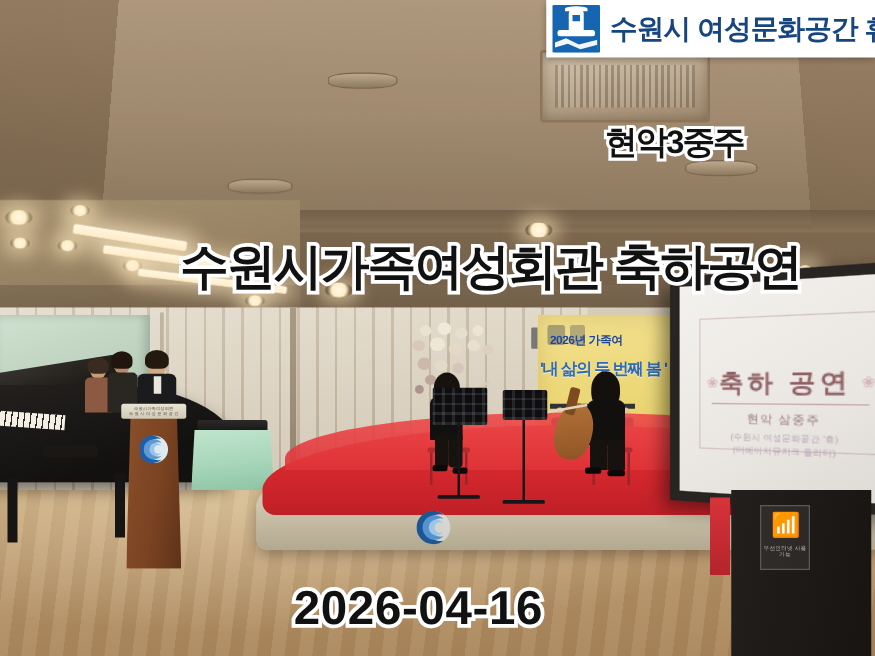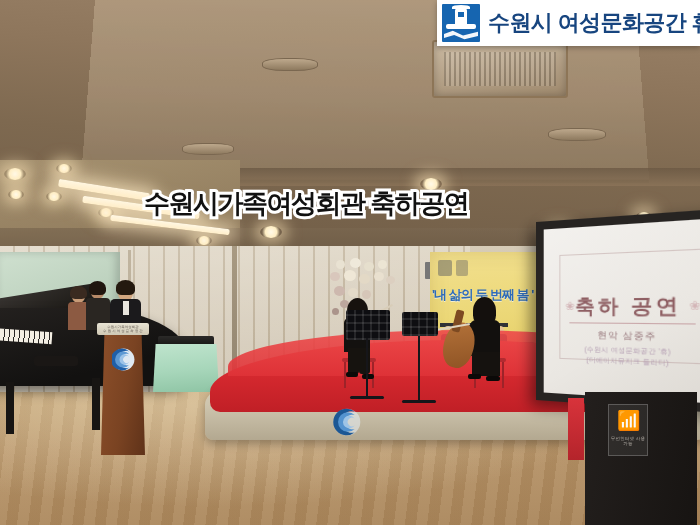--- a/index.html
+++ b/index.html
@@ -221,21 +221,21 @@
         white-space:nowrap; }
 
   
   .ovl{ position:absolute; font-weight:bold; color:#111; white-space:nowrap;
         -webkit-text-stroke:6px #ffffff; paint-order:stroke fill; }
 
   .title-main{ left:88px; top:63px; font-size:55px; letter-spacing:-3px;
         -webkit-text-stroke:7px #fff; }
   .title-sub { left:484px; top:96px; font-size:26px; letter-spacing:-1.5px;
         -webkit-text-stroke:5px #fff; }
-  .title-2   { left:144px; top:186px; font-size:26px; letter-spacing:-1.5px;
+  .title-2   { left:144px; top:186px; font-size:39px; letter-spacing:-1.5px;
         -webkit-text-stroke:6px #fff; }
   .date-ovl  { left:235px; top:466px; font-size:38px; letter-spacing:.5px;
         -webkit-text-stroke:6px #fff; }
 
   
   .wm{ position:absolute; }
   .wm svg{ display:block; }
 </style>
 </head>
 <body>
@@ -277,20 +277,21 @@
     <div class="glasswall"></div>
     <div class="glass-frame"></div>
     <div class="exit-sign"></div>
 
     <div class="floor"></div>
     <div class="floor-sheen"></div>
 
     <div class="banner">
       <div class="banner-logo"></div>
       <div class="banner-logo2"></div>
+      <div class="banner-ttl">2026년 가족여</div>
       <div class="banner-sub">'내 삶의 두 번째 봄 ' 0</div>
       <div class="ban-fig" style="left:10px;">
         <div class="cap"></div>
           <div class="hd"></div>
           <div class="bd"></div>
       </div>
       <div class="ban-fig" style="left:36px;">
         <div class="cap"></div>
           <div class="hd"></div>
           <div class="bd"></div>
@@ -450,15 +451,17 @@
     <div class="brand-logo">
       <div class="bl-roof"></div>
       <div class="bl-tower"></div>
       <div class="bl-base"></div>
       <div class="bl-wave"></div>
       <div class="bl-wave2"></div>
     </div>
     <div class="brand-text">수원시 여성문화공간 휴</div>
   </div>
 
+  <div class="ovl title-sub">현악3중주</div>
   <div class="ovl title-2">수원시가족여성회관 축하공연</div>
+  <div class="ovl date-ovl">2026-04-16</div>
 
 </div>
 
 </body></html>

